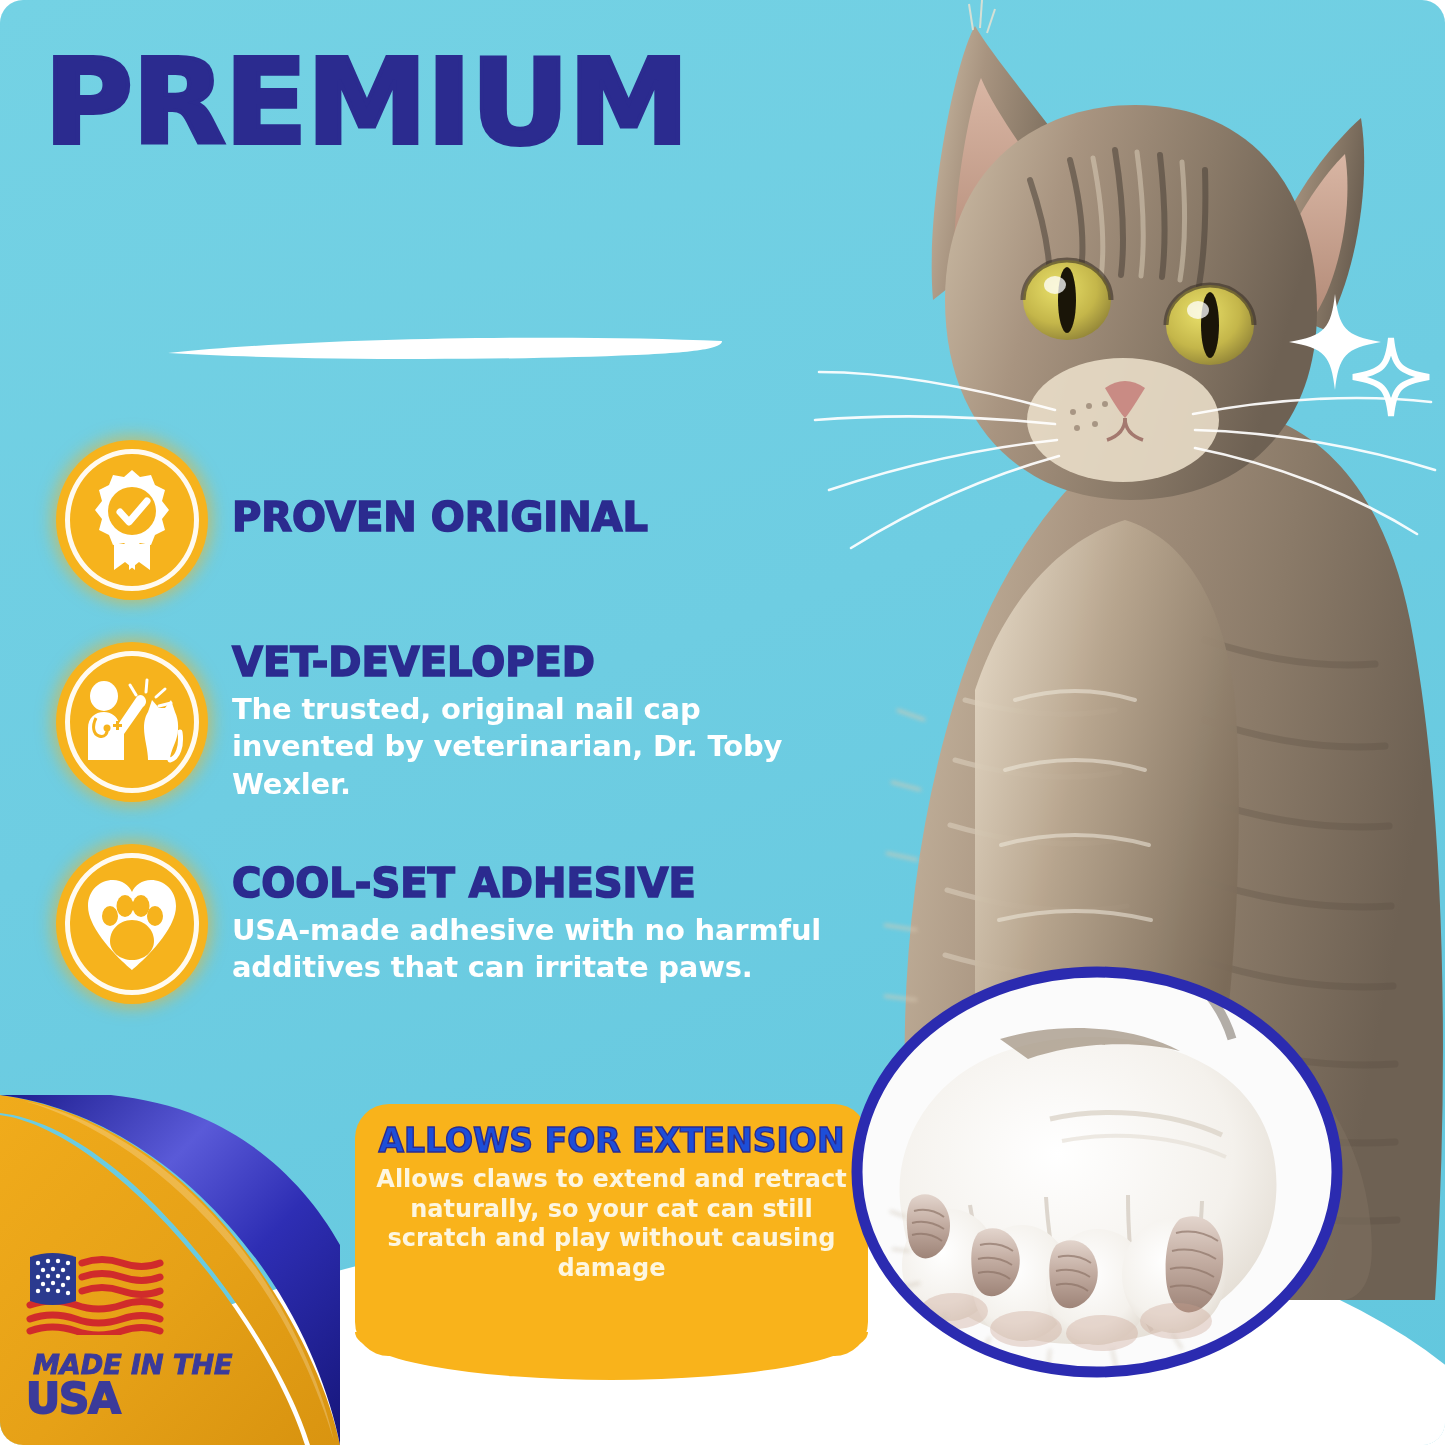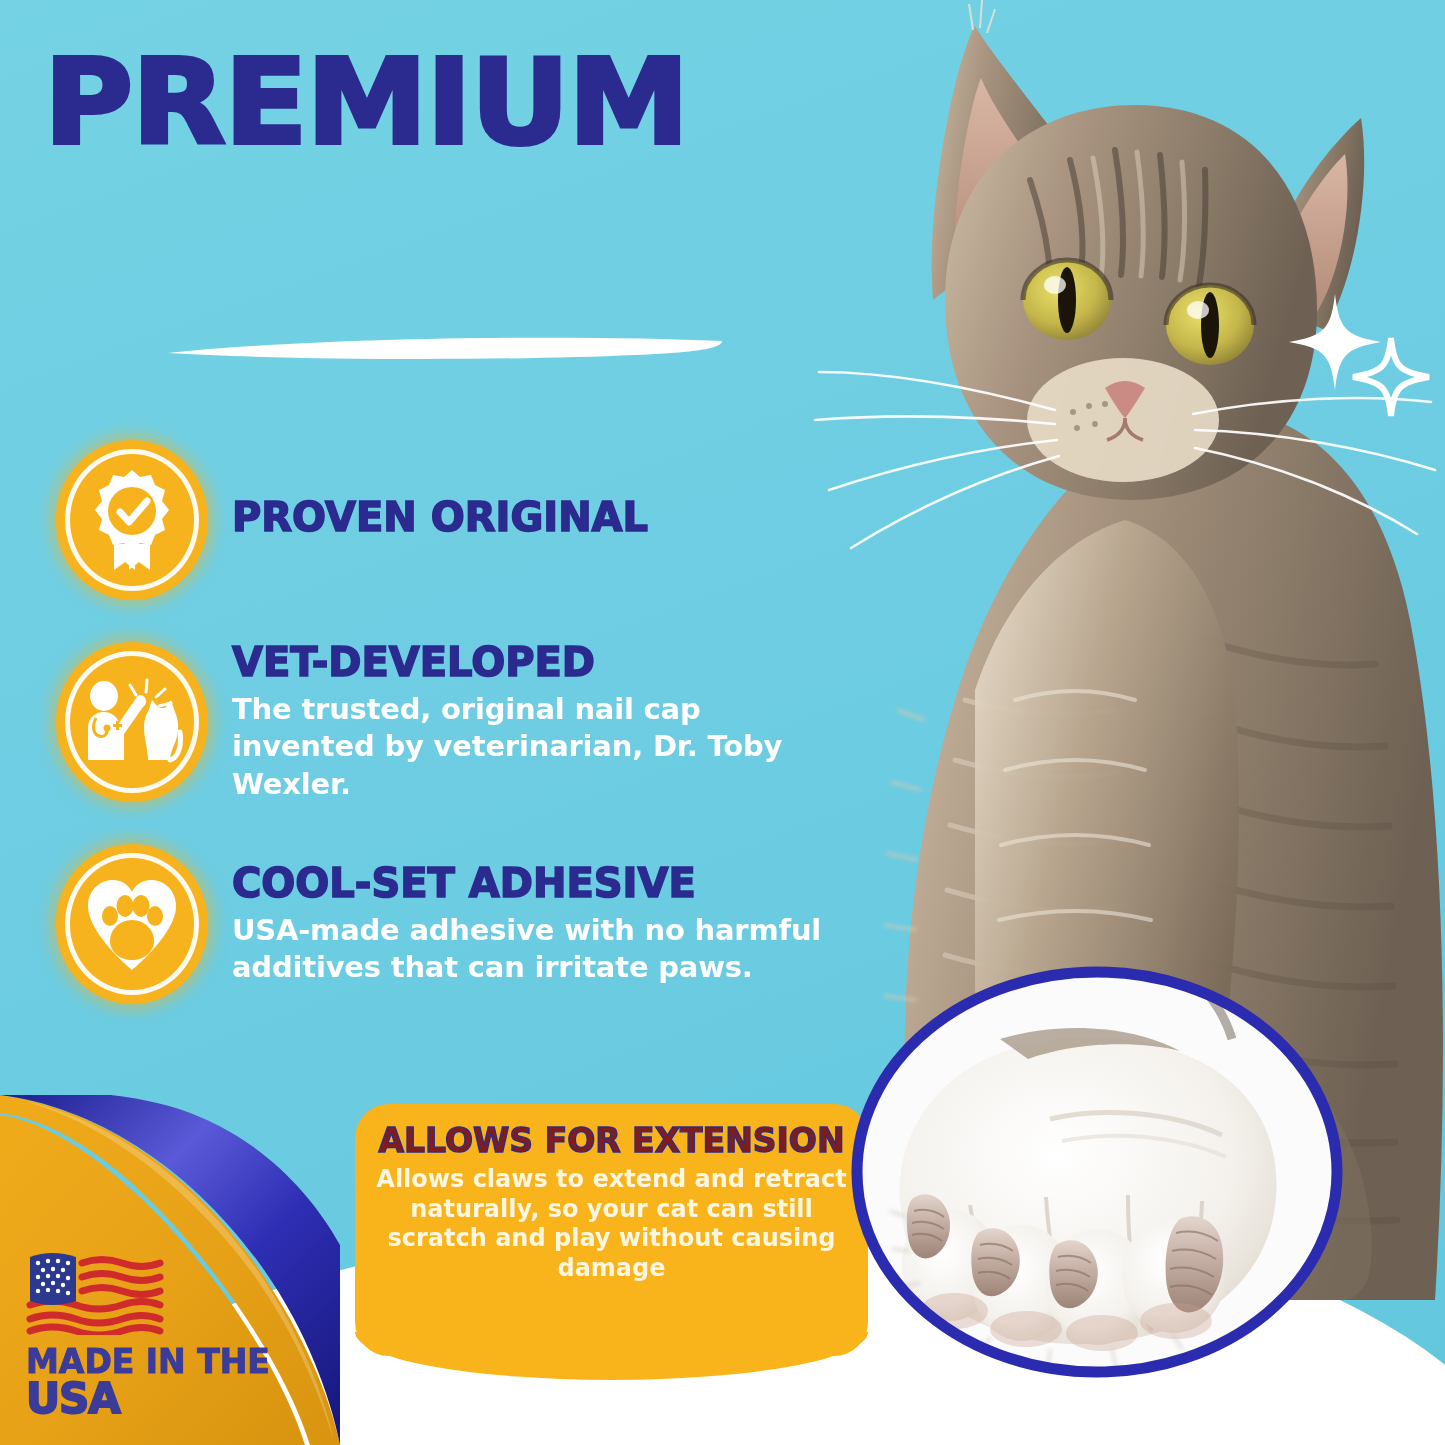--- a/index.html
+++ b/index.html
@@ -7,20 +7,21 @@
     width:1445px;height:1445px;
     font-family:"Liberation Sans", sans-serif;
     overflow:hidden;
     background:#ffffff;
   }
   #poster{
     position:relative;
     width:1445px;height:1445px;
     overflow:hidden;
     background:linear-gradient(160deg,#74d2e4 0%, #6ecde2 45%, #62c7de 100%);
+    border-radius:23px;
   }
 
   
   .white-sweep{
     position:absolute;left:-60px;bottom:-120px;
     width:1620px;height:360px;
     background:#ffffff;
     border-radius:58% 42% 0 0 / 100% 100% 0 0;
     z-index:3;
   }
@@ -130,21 +131,21 @@
     content:"";position:absolute;left:0;right:0;bottom:-24px;height:48px;
     background:#f9b31b;
     border-radius:0 0 50% 50%/0 0 100% 100%;
     z-index:-1;
   }
   .cohead{
     font-family:"DejaVu Sans", sans-serif;
     font-weight:bold;
     font-size:33px;
     line-height:1.06;
-    color:#7f1d1d;
+    color:#1d4ed8;
     -webkit-text-stroke:1.4px #2b2b8f;
     margin:0 0 6px 0;
   }
   .cobody{
     font-family:"DejaVu Sans", sans-serif;
     font-weight:bold;
     font-size:24px;
     line-height:1.24;
     color:#fdf6e0;
     margin:0;
@@ -152,22 +153,22 @@
 
   
   .corner{
     position:absolute;left:0;bottom:0;width:340px;height:350px;z-index:20;
   }
   .usa-label{
     position:absolute;left:26px;bottom:26px;z-index:22;text-align:left;
   }
   .usa-small{
     font-family:"DejaVu Sans", sans-serif;
-    font-weight:bold;font-size:33px;letter-spacing:0px;
-    color:#3b3b9a;margin:0 0 2px 0;line-height:1;
+    font-weight:bold;font-size:27px;letter-spacing:0px;
+    color:#3b3b9a;margin:0 0 2px 7px;line-height:1;font-style:italic;
     -webkit-text-stroke:1px #3b3b9a;
   }
   .usa-big{
     font-family:"DejaVu Sans", sans-serif;
     font-weight:bold;font-size:42px;letter-spacing:-1px;
     color:#3b3b9a;margin:0;line-height:0.92;
     -webkit-text-stroke:2px #3b3b9a;
   }
   .flag{position:absolute;left:24px;bottom:106px;z-index:22;}
 

